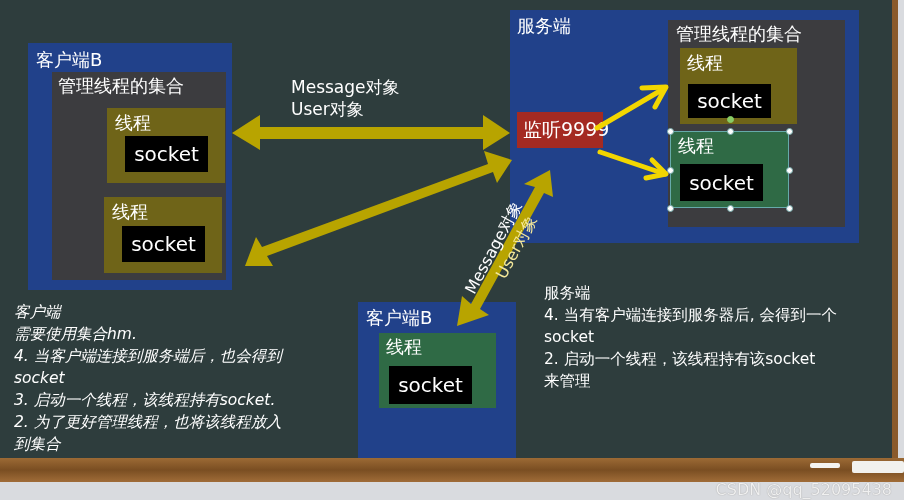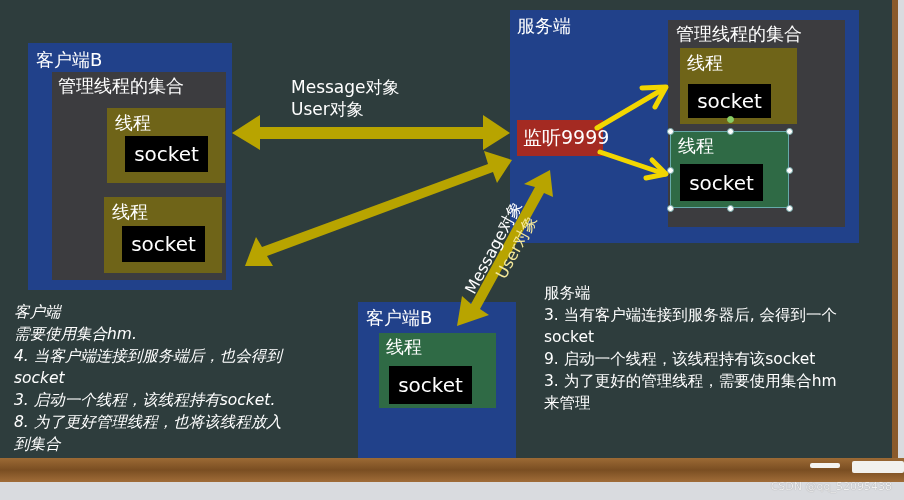--- a/index.html
+++ b/index.html
@@ -3,21 +3,21 @@
 <meta charset="utf-8">
 <style>
   html, body { margin:0; padding:0; }
   body { width:904px; height:500px; position:relative; overflow:hidden; background:#d9dbdf; font-family:"DejaVu Sans", sans-serif; }
   .board { position:absolute; left:0; top:0; width:898px; height:460px; background:#2e3d3d; }
   .board::after { content:""; position:absolute; right:0; top:0; width:6px; height:100%; background:#8a5a2b; }
   .frame { position:absolute; left:0; top:458px; width:904px; height:24px; background:linear-gradient(#9c6a35,#7a4e22 50%,#a06c38); }
   .strip { position:absolute; left:0; top:482px; width:904px; height:18px; background:#d9dbdf; }
   .chalk1 { position:absolute; left:852px; top:461px; width:52px; height:12px; background:#f1f1ee; border-radius:2px; }
   .chalk2 { position:absolute; left:810px; top:463px; width:30px; height:5px; background:#f4f4f2; border-radius:2px; }
-  .watermark { position:absolute; right:12px; top:480px; font-size:11px; color:#f0f0f0; text-shadow:0 0 1px #888; }
+  .watermark { position:absolute; right:12px; top:480px; font-size:16px; color:#f0f0f0; text-shadow:0 0 1px #888; }
 
   .box { position:absolute; box-sizing:border-box; }
   .blue { background:#21418a; }
   .dark { background:#3c3c3f; }
   .olive { background:#6f6418; }
   .green { background:#2f6a45; }
   .red { background:#a42a22; }
   .sock { position:absolute; background:#000; color:#fff; font-size:20px; display:flex; align-items:center; justify-content:center; }
   .lbl { position:absolute; color:#fff; font-size:18px; white-space:nowrap; }
   .note { position:absolute; color:#fff; font-size:15.5px; line-height:22px; }
@@ -66,21 +66,21 @@
 <span class="sel" style="left:667px;top:128px;"></span>
 <span class="sel" style="left:727px;top:128px;"></span>
 <span class="sel" style="left:786px;top:128px;"></span>
 <span class="sel" style="left:667px;top:167px;"></span>
 <span class="sel" style="left:786px;top:167px;"></span>
 <span class="sel" style="left:667px;top:205px;"></span>
 <span class="sel" style="left:727px;top:205px;"></span>
 <span class="sel" style="left:786px;top:205px;"></span>
 <span class="sel" style="left:727px;top:116px;background:#8c6;border-color:#8c6;"></span>
 
-<div class="box red" style="left:517px;top:120px;width:86px;height:36px;">
+<div class="box red" style="left:517px;top:112px;width:86px;height:36px;">
   <span class="lbl" style="left:6px;top:5px;font-size:19px;">监听9999</span>
 </div>
 
 <div class="box blue" style="left:358px;top:302px;width:158px;height:156px;">
   <span class="lbl" style="left:8px;top:4px;">客户端B</span>
 </div>
 <div class="box green" style="left:379px;top:333px;width:117px;height:75px;">
   <span class="lbl" style="left:7px;top:2px;">线程</span>
 </div>
 <div class="sock" style="left:389px;top:366px;width:83px;height:38px;">socket</div>
@@ -110,25 +110,24 @@
   <div style="position:absolute;left:-40px;top:70px;">Message对象</div>
   <div style="position:absolute;left:-12px;top:90px;color:#f4e89a;">User对象</div>
 </div>
 
 <div class="note" style="left:14px;top:301px;font-style:italic;">
   <div>客户端</div>
   <div>需要使用集合hm.</div>
   <div>4. 当客户端连接到服务端后，也会得到</div>
   <div>socket</div>
   <div>3. 启动一个线程，该线程持有socket.</div>
-  <div>8. 为了更好管理线程，也将该线程放入</div>
+  <div>2. 为了更好管理线程，也将该线程放入</div>
   <div>到集合</div>
 </div>
 <div class="note" style="left:544px;top:282px;">
   <div>服务端</div>
-  <div>3. 当有客户端连接到服务器后, 会得到一个</div>
+  <div>4. 当有客户端连接到服务器后, 会得到一个</div>
   <div>socket</div>
-  <div>9. 启动一个线程，该线程持有该socket</div>
-  <div>3. 为了更好的管理线程，需要使用集合hm</div>
+  <div>2. 启动一个线程，该线程持有该socket</div>
   <div>来管理</div>
 </div>
 
 <div class="watermark">CSDN @qq_52095438</div>
 
 </body></html>

